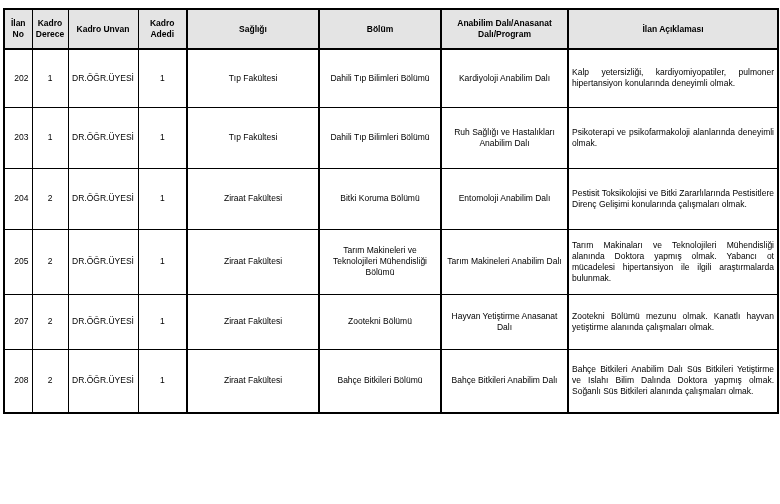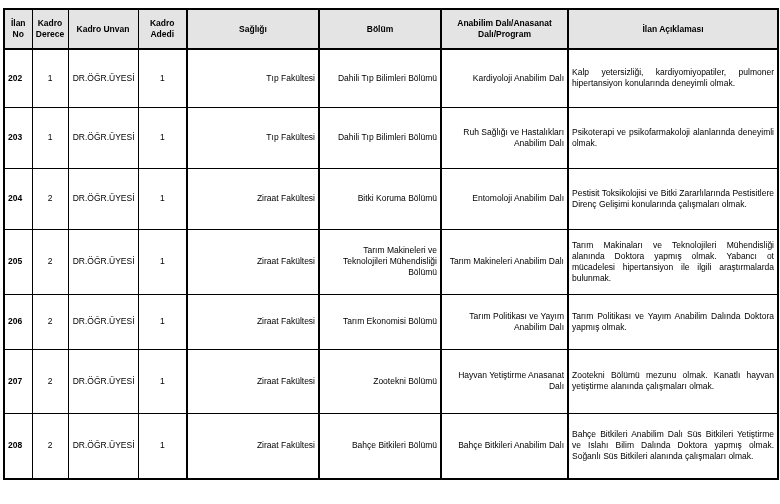--- a/index.html
+++ b/index.html
@@ -31,21 +31,21 @@
     line-height:11px;
     font-weight:bold;
     text-align:center;
     height:40px;
     padding:1px 2px;
   }
   td{
     font-size:8.5px;
     line-height:11px;
     padding:1px 3px;
-    text-align:right;
+    text-align:center;
     background:#fff;
   }
   
   .tl{border-left-width:2px;}
   
   col.c-ilan_no{width:28px;}
   col.c-kadro_derece{width:36px;}
   col.c-kadro_unvan{width:70px;}
   col.c-kadro_adedi{width:49px;}
   col.c-kurulus{width:132px;}
@@ -54,21 +54,21 @@
   col.c-aciklama{width:210px;}
   
   tbody tr:nth-child(1){height:58px;}
   tbody tr:nth-child(2){height:61px;}
   tbody tr:nth-child(3){height:61px;}
   tbody tr:nth-child(4){height:65px;}
   tbody tr:nth-child(5){height:55px;}
   tbody tr:nth-child(6){height:64px;}
   tbody tr:nth-child(7){height:66px;}
   
-  td.col-ilan_no{text-align:left;font-weight:bold;}
+  td.col-ilan_no{text-align:right;font-weight:normal;}
   td.col-kadro_derece,td.col-kadro_adedi{text-align:center;}
   td.col-aciklama{text-align:justify;padding:1px 3px;}
 </style>
 </head>
 <body>
 
 <div class="sheet">
   <table>
     <colgroup>
       <col class="c-ilan_no">
@@ -127,30 +127,20 @@
           <td class="col-ilan_no">205</td>
           <td class="col-kadro_derece">2</td>
           <td class="col-kadro_unvan">DR.ÖĞR.ÜYESİ</td>
           <td class="col-kadro_adedi">1</td>
           <td class="col-kurulus tl">Ziraat Fakültesi</td>
           <td class="col-bolum tl">Tarım Makineleri ve Teknolojileri Mühendisliği Bölümü</td>
           <td class="col-anabilim tl">Tarım Makineleri Anabilim Dalı</td>
           <td class="col-aciklama tl">Tarım Makinaları ve Teknolojileri Mühendisliği alanında Doktora yapmış olmak. Yabancı ot mücadelesi hipertansiyon ile ilgili araştırmalarda bulunmak.</td>
         </tr>
         <tr>
-          <td class="col-ilan_no">206</td>
-          <td class="col-kadro_derece">2</td>
-          <td class="col-kadro_unvan">DR.ÖĞR.ÜYESİ</td>
-          <td class="col-kadro_adedi">1</td>
-          <td class="col-kurulus tl">Ziraat Fakültesi</td>
-          <td class="col-bolum tl">Tarım Ekonomisi Bölümü</td>
-          <td class="col-anabilim tl">Tarım Politikası ve Yayım Anabilim Dalı</td>
-          <td class="col-aciklama tl">Tarım Politikası ve Yayım Anabilim Dalında Doktora yapmış olmak.</td>
-        </tr>
-        <tr>
           <td class="col-ilan_no">207</td>
           <td class="col-kadro_derece">2</td>
           <td class="col-kadro_unvan">DR.ÖĞR.ÜYESİ</td>
           <td class="col-kadro_adedi">1</td>
           <td class="col-kurulus tl">Ziraat Fakültesi</td>
           <td class="col-bolum tl">Zootekni Bölümü</td>
           <td class="col-anabilim tl">Hayvan Yetiştirme Anasanat Dalı</td>
           <td class="col-aciklama tl">Zootekni Bölümü mezunu olmak. Kanatlı hayvan yetiştirme alanında çalışmaları olmak.</td>
         </tr>
         <tr>

